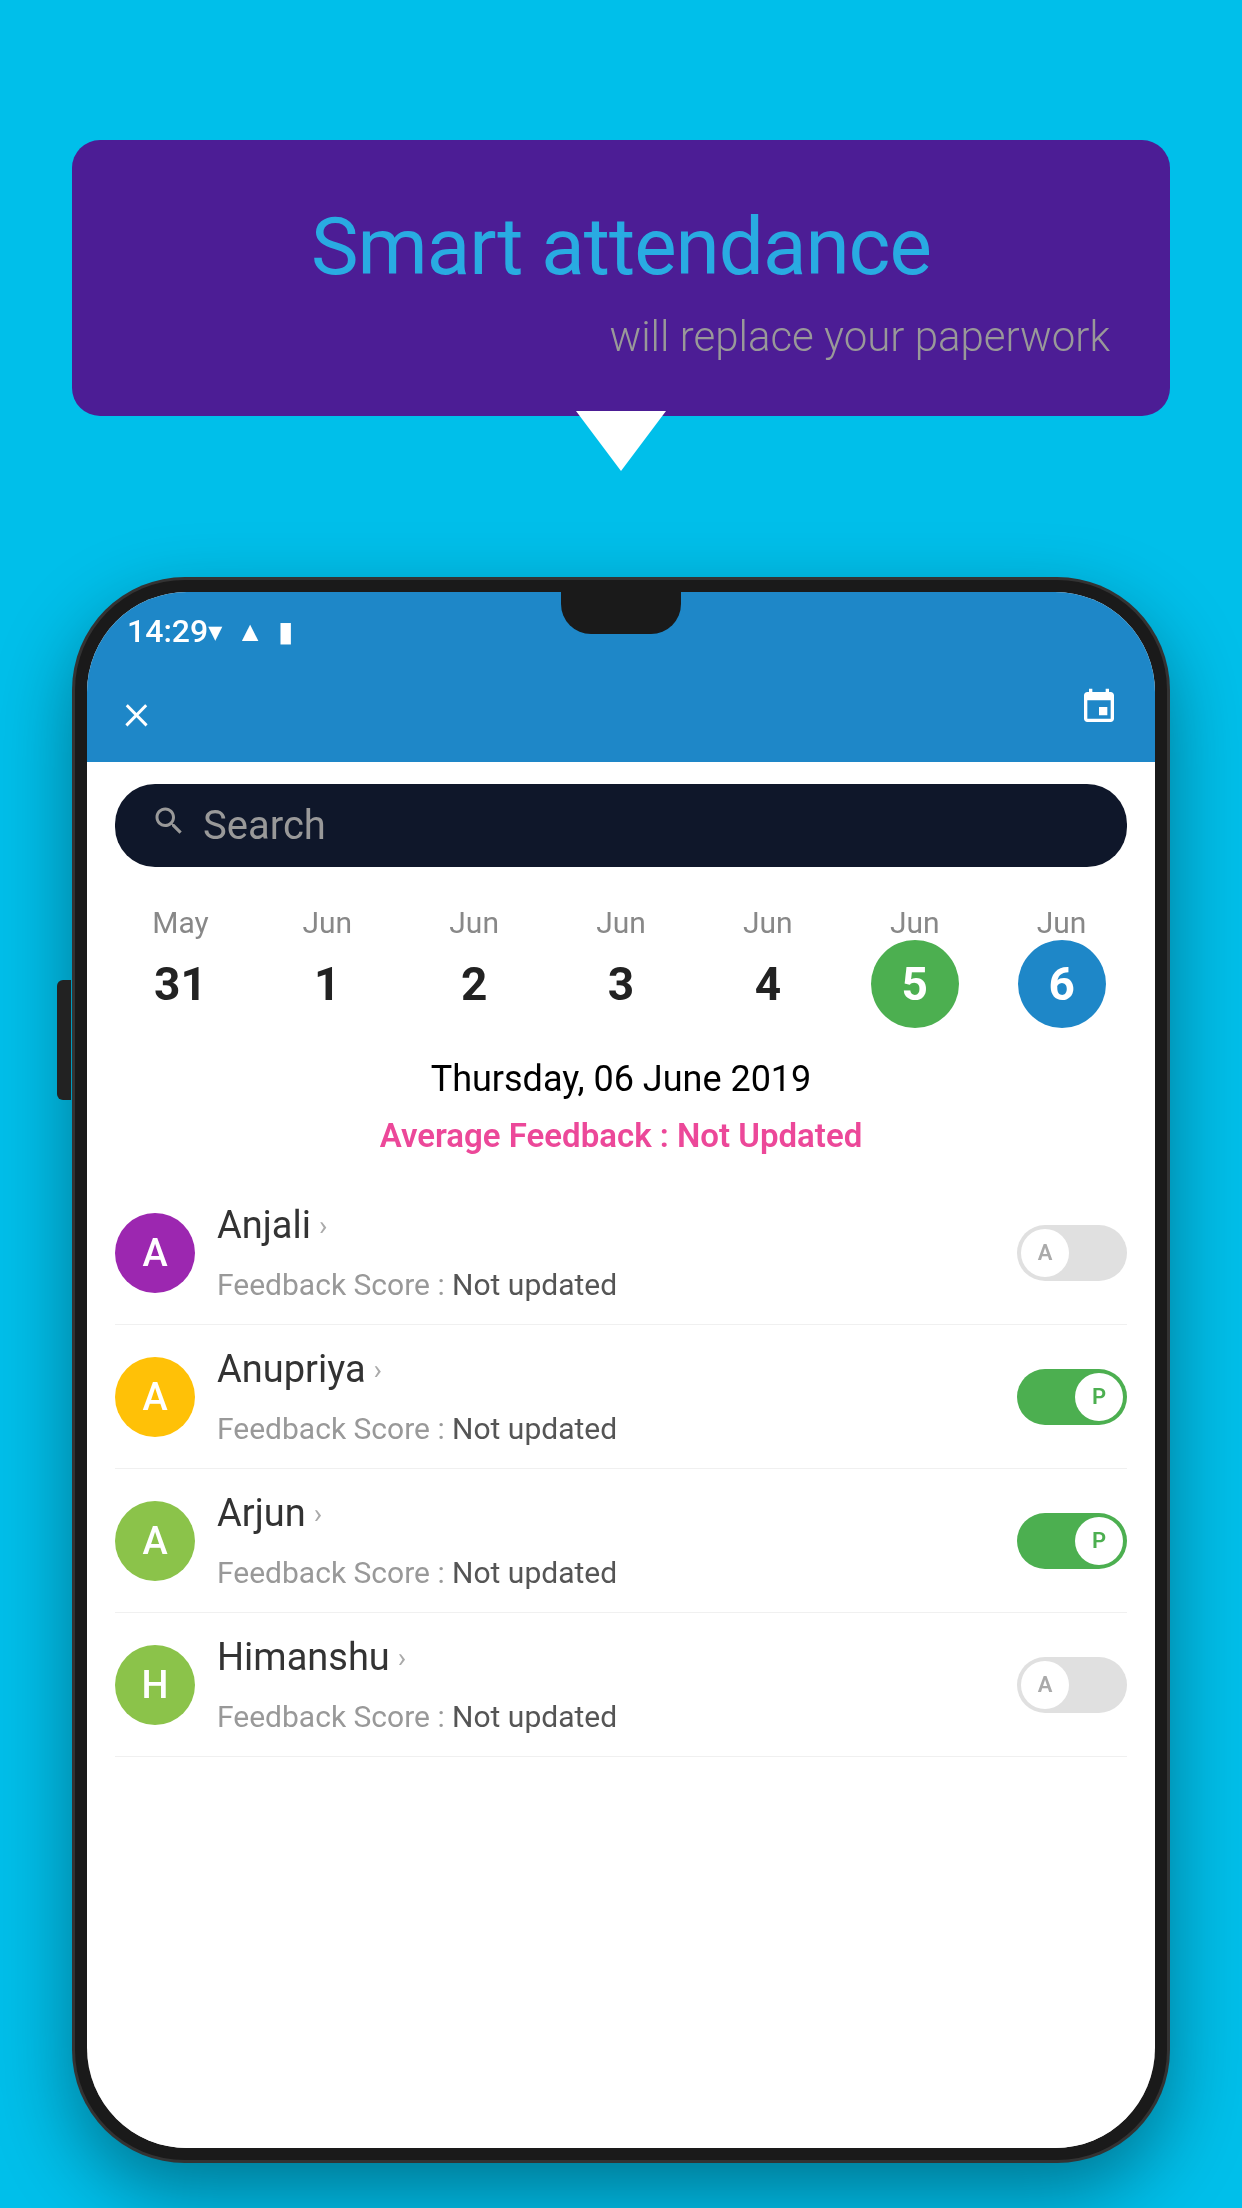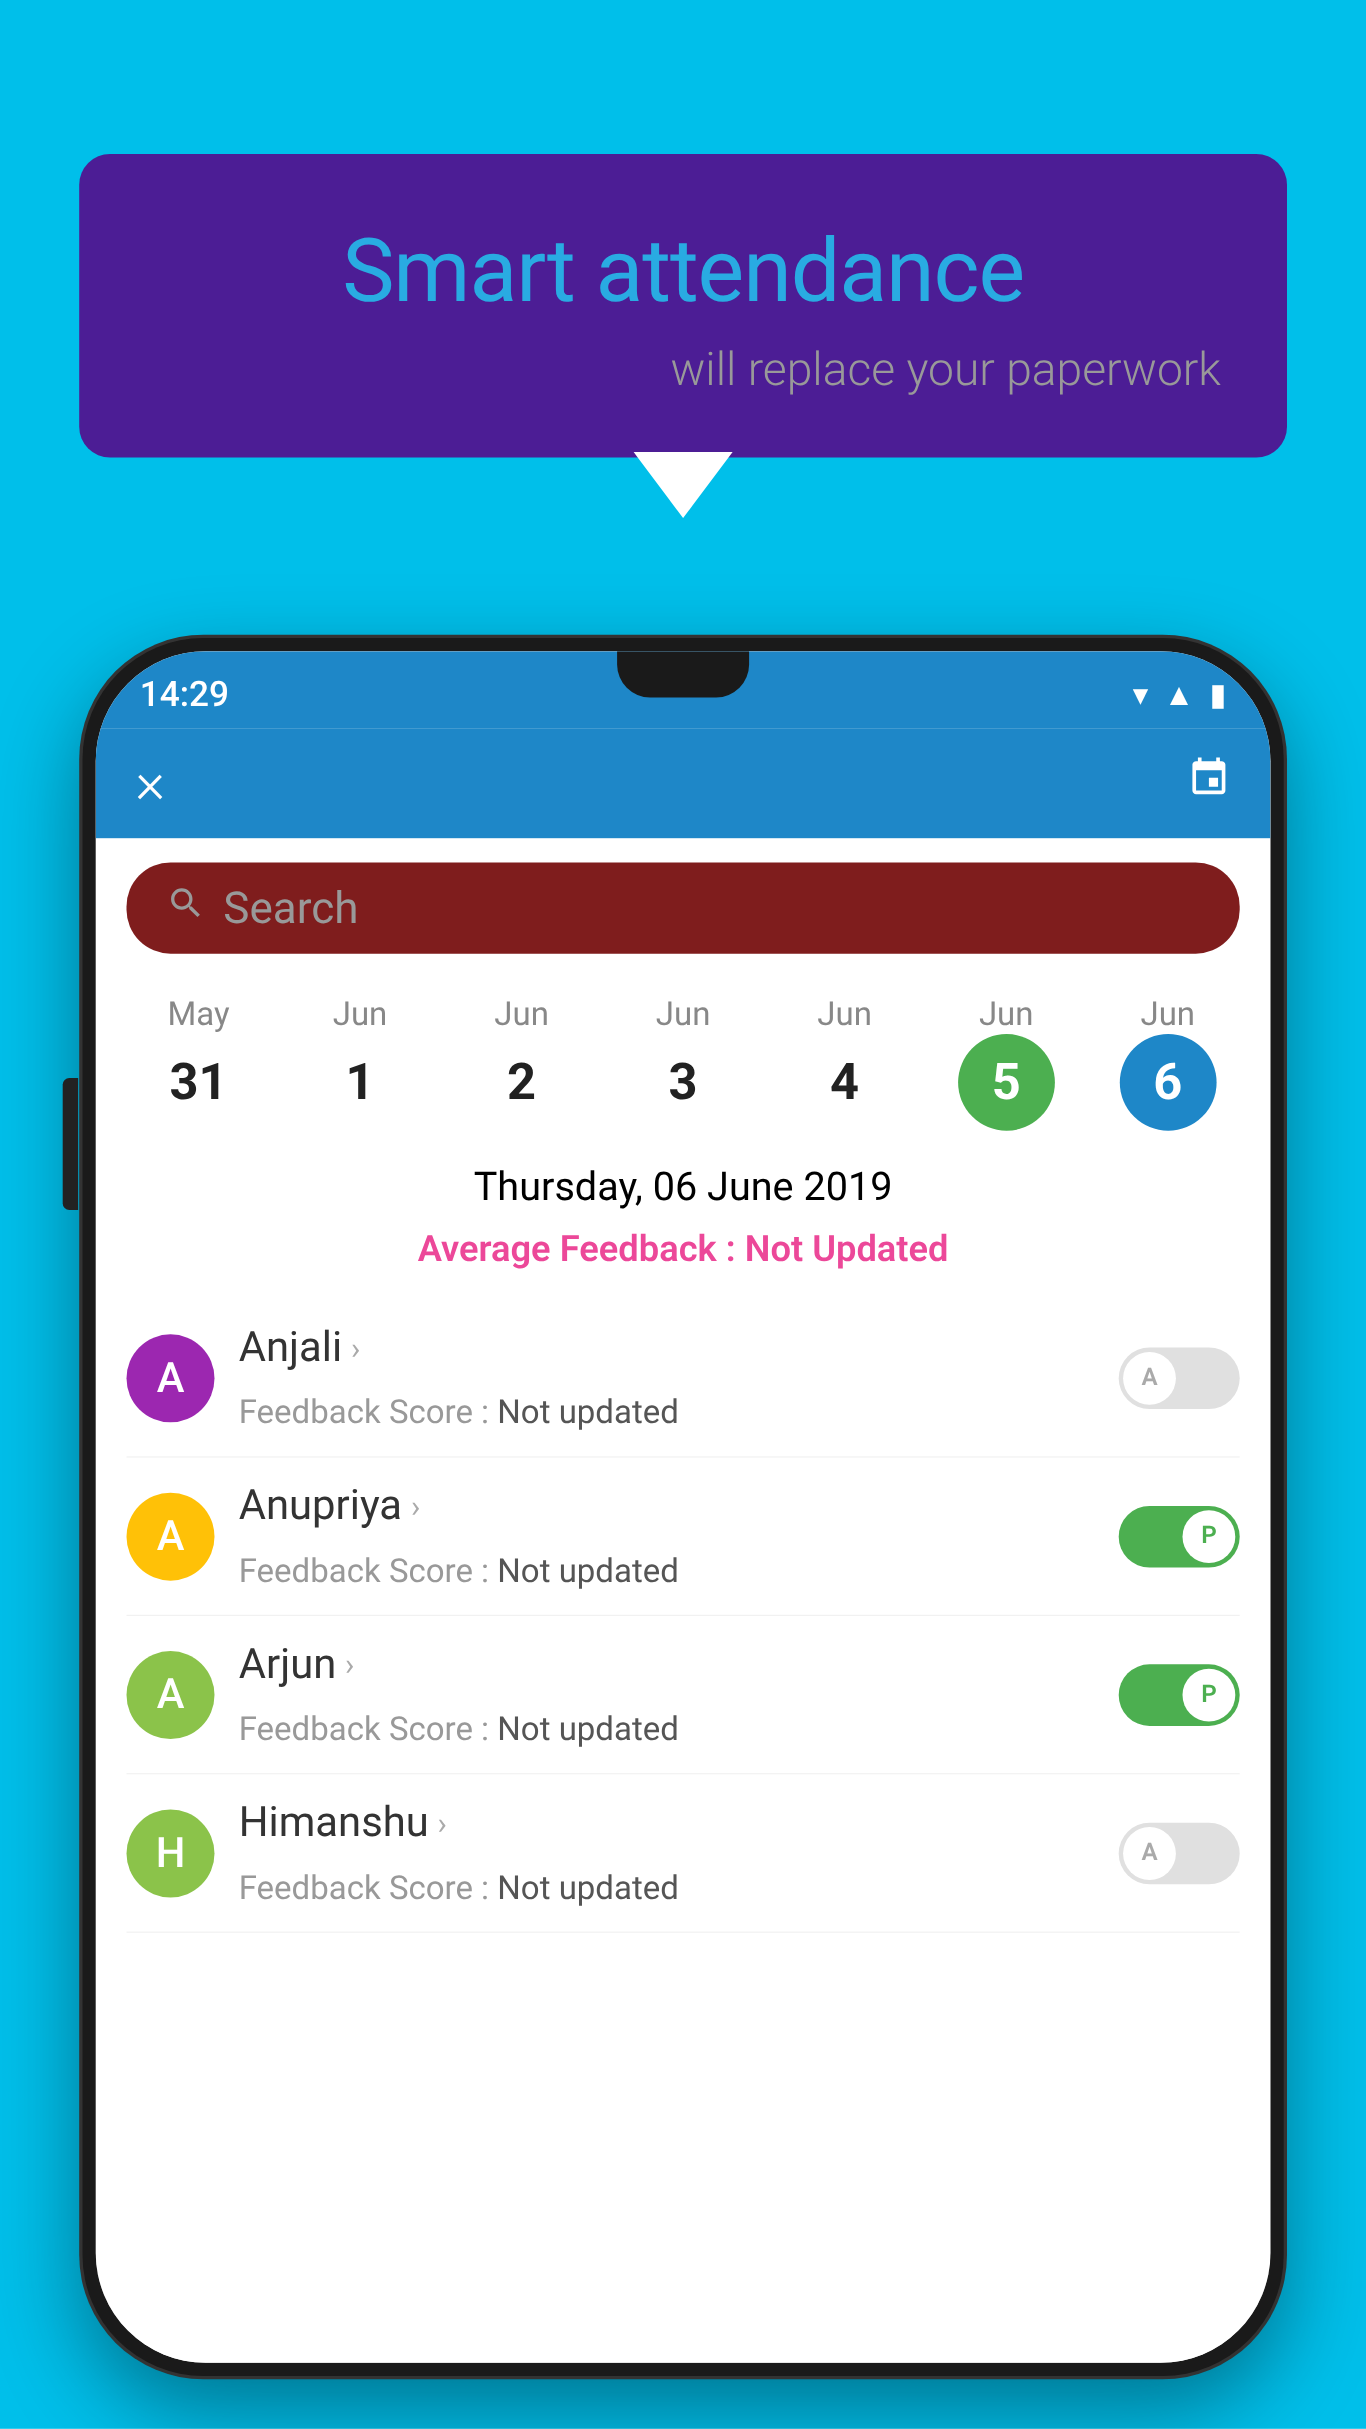--- a/index.html
+++ b/index.html
@@ -109,21 +109,21 @@
       border-radius: 0 0 30px 30px;
       z-index: 10;
     }
 
     
     .status-bar {
       background: #1E87C8;
       height: 70px;
       display: flex;
       align-items: center;
-      justify-content: space-between;
+      justify-content: flex-start;
       padding: 0 40px;
       padding-top: 8px;
     }
 
     .status-time {
       color: white;
       font-size: 32px;
       font-weight: 500;
     }
 
@@ -162,21 +162,21 @@
       font-weight: 400;
     }
 
     .header-calendar {
       color: white;
       font-size: 40px;
     }
 
     
     .search-container {
-      background: #7f1d1d;
+      background: #0f172a;
       margin: 22px 28px;
       border-radius: 40px;
       display: flex;
       align-items: center;
       padding: 18px 36px;
       gap: 16px;
     }
 
     .search-icon-svg {
       color: #999;

